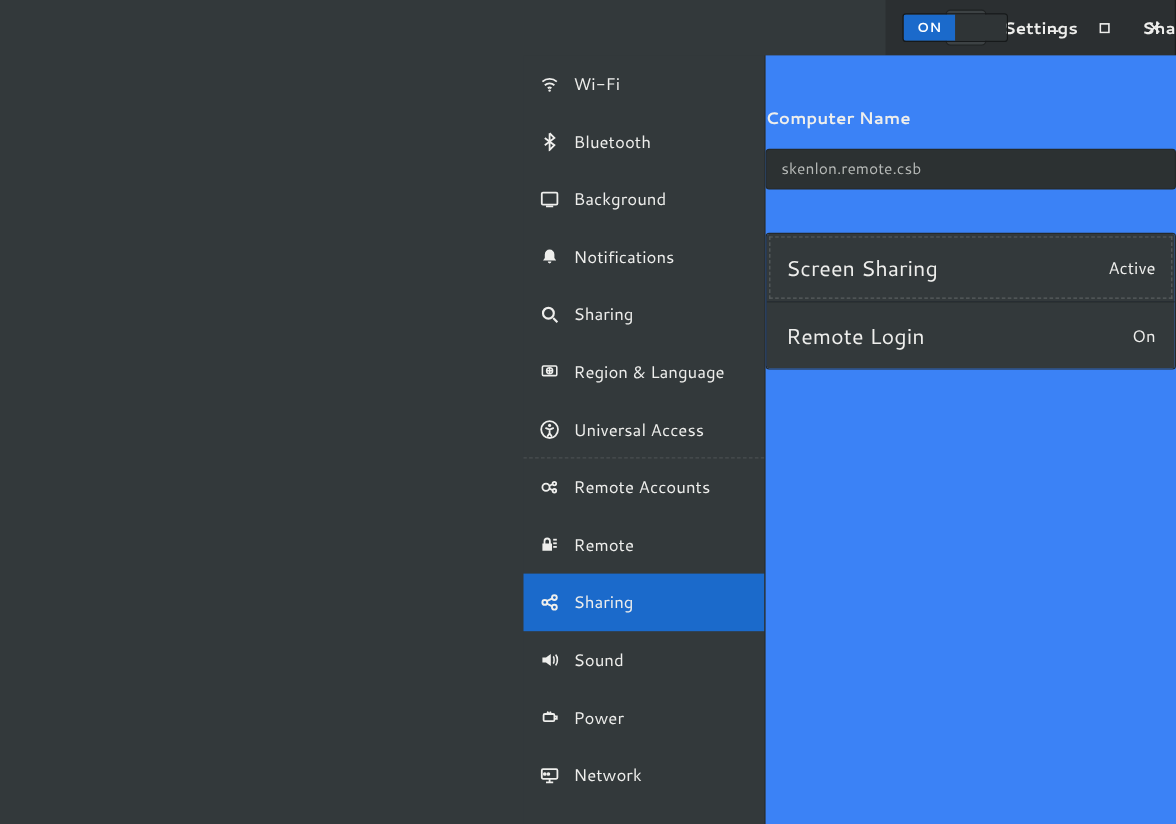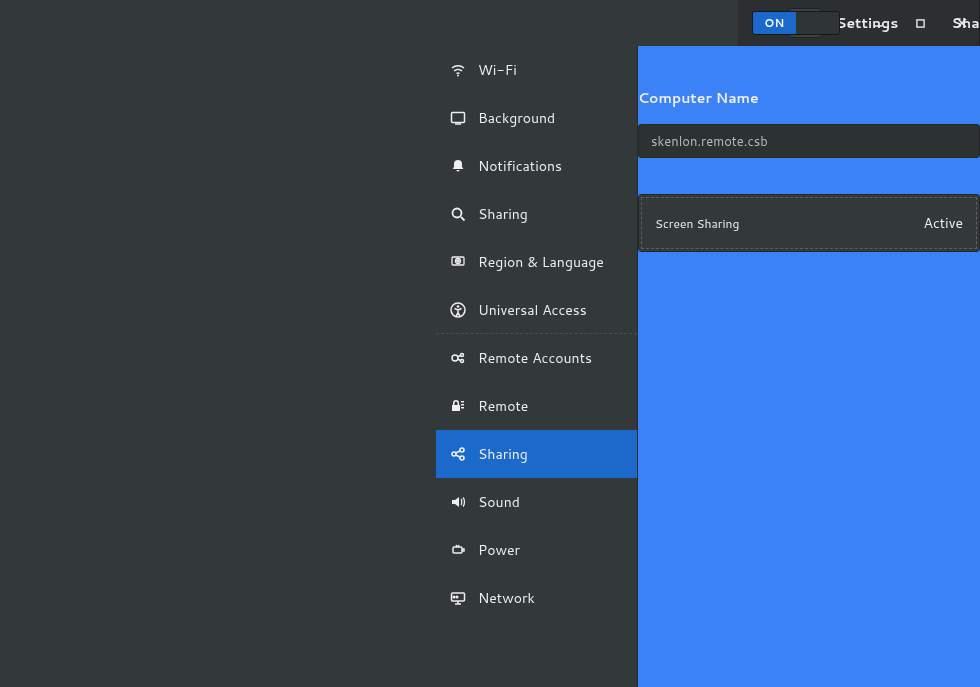--- a/index.html
+++ b/index.html
@@ -35,21 +35,21 @@
     .main { flex: 1; background: #3b82f6; padding: 42px 0 0 0; }
     .section { width: 342px; margin: 0 auto; }
     .field-label { font-weight: 600; font-size: 14px; margin-bottom: 16px; color: #eeeeec; }
 
     .txt-input { width: 100%; height: 34px; background: #2c3132; border: 1px solid #25292a; border-radius: 3px; padding: 0 12px; color: #b5b8b6; font-size: 13px; outline: none; }
 
     .list { margin-top: 36px; border: 1px solid #25292a; border-radius: 3px; overflow: hidden; }
     .list-row { display: flex; align-items: center; justify-content: space-between; height: 56px; padding: 0 16px; cursor: pointer; background: #33393b; }
     .list-row.focused { outline: 1px dashed #5a5f60; outline-offset: -3px; }
     .list-row + .list-row { border-top: 1px solid #25292a; }
-    .row-lab { font-size: 12px; color: #eeeeec; }
+    .row-lab { font-size: 18px; color: #eeeeec; }
     .row-val { font-size: 14px; color: #eeeeec; }
 
     svg { display: block; }
   </style>
 </head>
 <body>
 
 <div class="window">
   <div class="hdr">
     <div class="hdr-left">
@@ -99,20 +99,28 @@
             <svg width="16" height="16" viewBox="0 0 16 16" fill="none" stroke="currentColor" stroke-width="1.5">
               <path d="M2 6c3.5-3 8.5-3 12 0M4 9c2.3-2 5.7-2 8 0M6.5 11.5c1-.8 2-.8 3 0"></path>
               <circle cx="8" cy="13.5" r="1" fill="currentColor" stroke="none"></circle>
             </svg>
           </span>
           <span class="sb-label">Wi-Fi</span>
         </div>
         <div class="sb-item">
           <span class="sb-icon">
             <svg width="16" height="16" viewBox="0 0 16 16" fill="none" stroke="currentColor" stroke-width="1.5">
+              <path d="M8 1v14l4-4-8-6m0 6l8-6-4-4"></path>
+            </svg>
+          </span>
+          <span class="sb-label">Bluetooth</span>
+        </div>
+        <div class="sb-item">
+          <span class="sb-icon">
+            <svg width="16" height="16" viewBox="0 0 16 16" fill="none" stroke="currentColor" stroke-width="1.5">
               <rect x="1.5" y="2.5" width="13" height="10" rx="1"></rect>
               <path d="M5 14h6"></path>
             </svg>
           </span>
           <span class="sb-label">Background</span>
         </div>
         <div class="sb-item">
           <span class="sb-icon">
             <svg width="16" height="16" viewBox="0 0 16 16" fill="currentColor">
               <path d="M8 2a4 4 0 0 0-4 4v3l-1.5 2h11L12 9V6a4 4 0 0 0-4-4zM6.5 12a1.5 1.5 0 0 0 3 0h-3z"></path>
@@ -215,17 +223,21 @@
       </div>
     <div class="main">
       <div class="section">
         <div class="field-label">Computer Name</div>
         <input class="txt-input" value="skenlon.remote.csb" style="">
         <div class="list" id="rows">
             <div class="list-row focused">
               <span class="row-lab">Screen Sharing</span>
               <span class="row-val">Active</span>
             </div>
+            <div class="list-row">
+              <span class="row-lab">Remote Login</span>
+              <span class="row-val">On</span>
+            </div>
           </div>
       </div>
     </div>
   </div>
 </div>
 
 </body></html>

